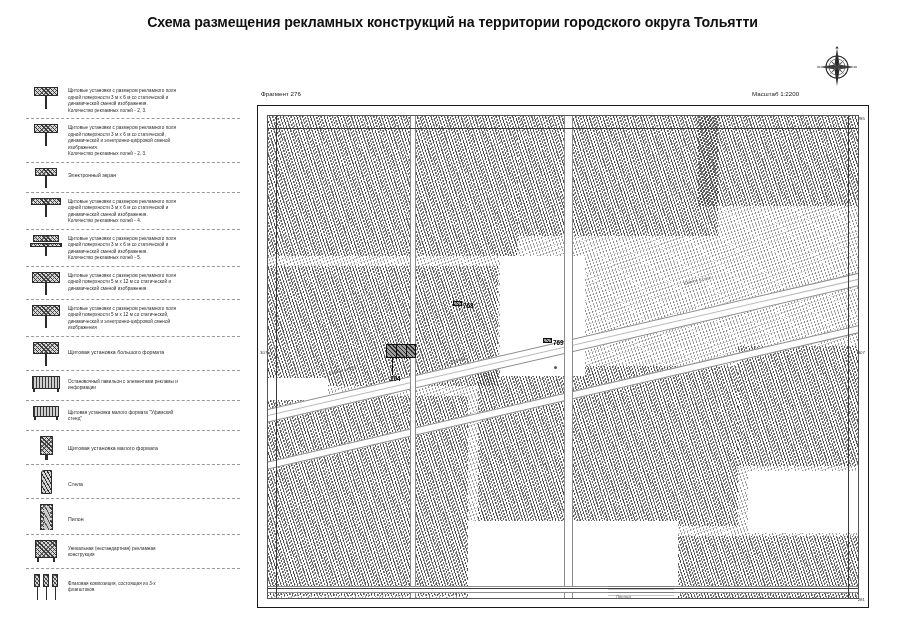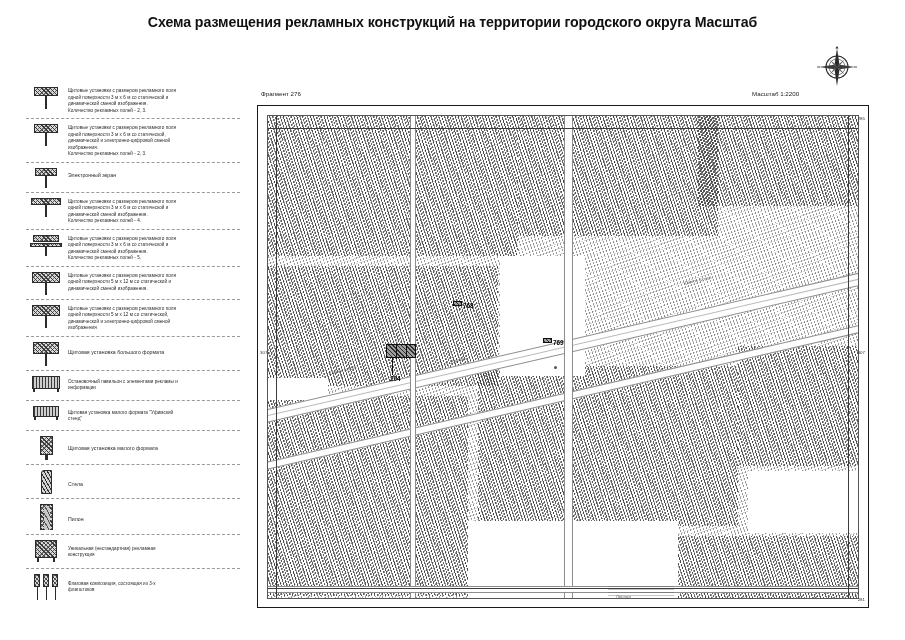--- a/index.html
+++ b/index.html
@@ -192,21 +192,21 @@
     color: #5a5a5a;
     white-space: nowrap;
     transform-origin: 0 0;
   }
 </style>
 </head>
 <body>
 
 <div id="page">
 
-  <div id="title">Схема размещения рекламных конструкций на территории городского округа Масштаб</div>
+  <div id="title">Схема размещения рекламных конструкций на территории городского округа Тольятти</div>
 
   <div id="compass">
     <svg width="58" height="46" viewBox="0 0 58 46">
       <g transform="translate(29,23)" stroke="#2b2b2b" fill="#5a5a5a">
         <circle r="11" fill="none" stroke="#2b2b2b" stroke-width="1.1"></circle>
         <circle r="8" fill="none" stroke="#4a4a4a" stroke-width="0.7"></circle>
         <circle r="2.2" fill="#3a3a3a" stroke="none"></circle>
 
         <polygon points="0,-19 2.4,-3 0,0 -2.4,-3" fill="#2b2b2b" stroke="none"></polygon>
         <polygon points="0,19 2.4,3 0,0 -2.4,3" fill="#2b2b2b" stroke="none"></polygon>

